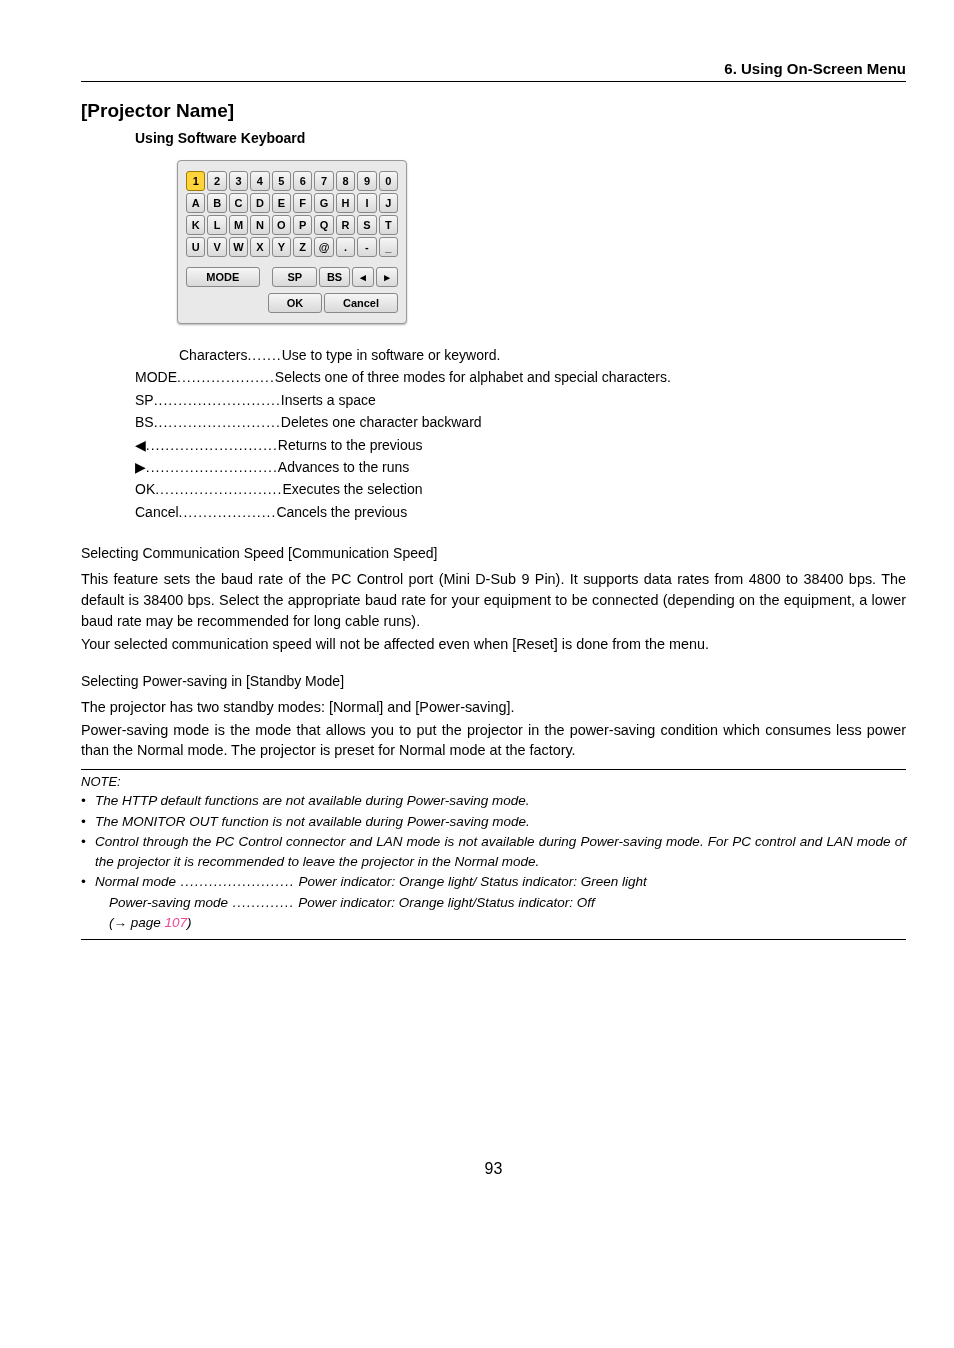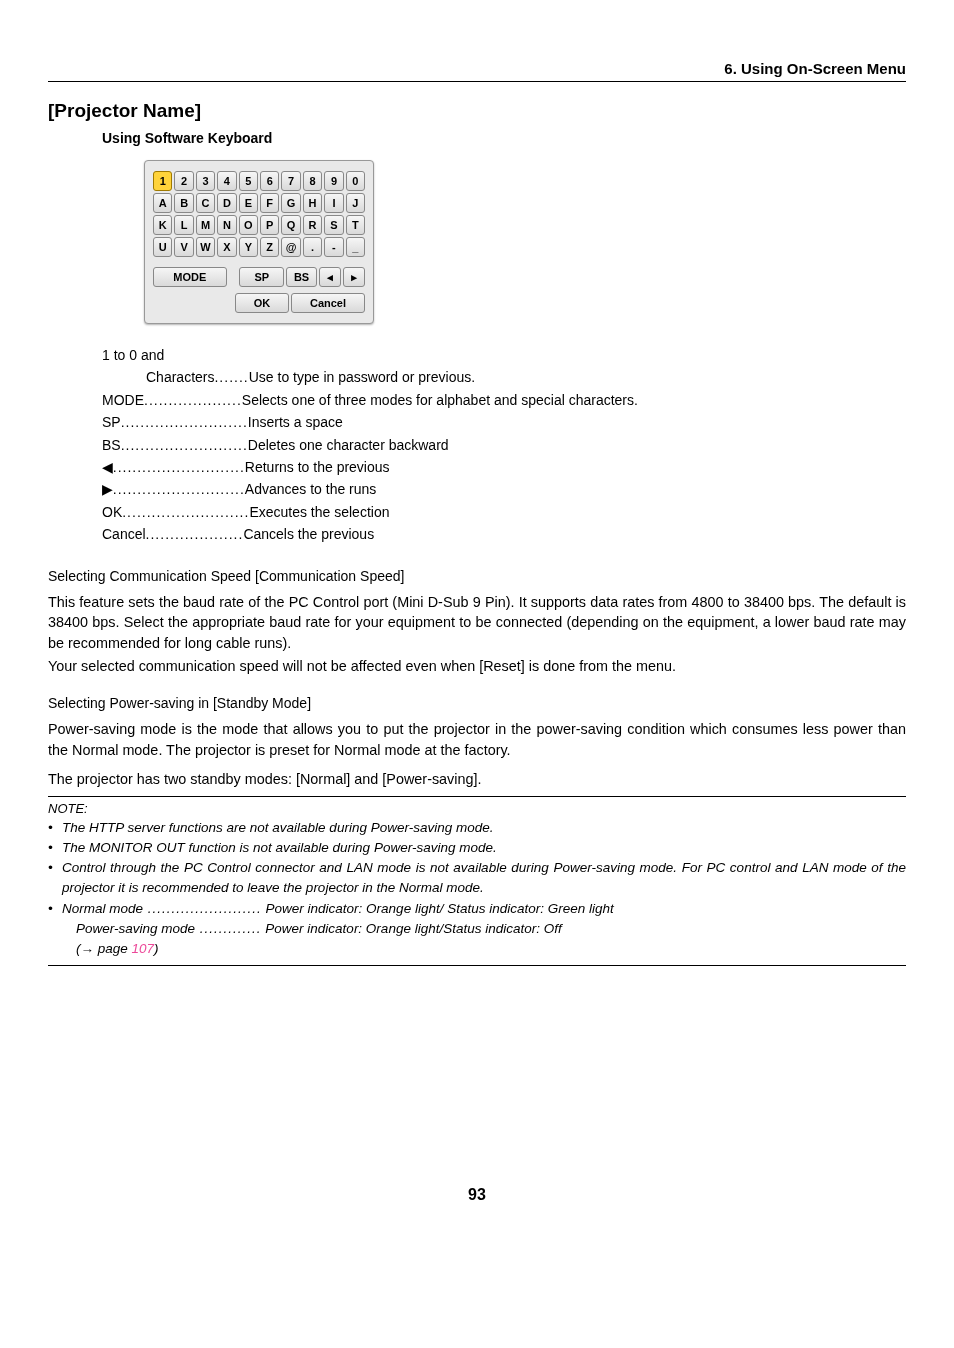--- a/index.html
+++ b/index.html
@@ -1,17 +1,17 @@
 <!DOCTYPE html>
 <html><head>
 <meta charset="utf-8">
 <style>
   * { box-sizing: border-box; margin: 0; padding: 0; }
   html, body { width: 954px; background: #fff; font-family: Arial, Helvetica, sans-serif; color: #000; }
-  .page { padding: 60px 48px 40px 48px; }
+  .page { padding: 60px 48px 40px 48px; margin-left: 33px; }
   .running-head { text-align: right; font-weight: 800; font-size: 15px; margin-bottom: 4px; }
   .running-rule { border: none; border-top: 1px solid #000; margin-bottom: 18px; }
   .h-projector { font-weight: 700; font-size: 19px; margin-bottom: 8px; }
   .body-text { font-size: 14.4px; line-height: 1.45; text-align: justify; margin-bottom: 14px; }
   .body-text.justify-full { text-align: justify; }
   .subhead { font-weight: 700; font-size: 14px; margin-left: 54px; margin-bottom: 14px; }
   .kbd-wrap { margin-left: 96px; margin-bottom: 20px; }
 
   
   .kbd { width: 230px; background: #e9e9e9; border: 1px solid #999; border-radius: 4px; padding: 10px 8px 8px 8px; box-shadow: 0 1px 2px rgba(0,0,0,0.3); }
@@ -37,21 +37,21 @@
 
   .h2 { font-weight: 400; font-size: 14px; margin-bottom: 8px; }
   .note-rule { border: none; border-top: 1px solid #000; margin-top: 6px; margin-bottom: 4px; }
   .note-label { font-style: italic; font-size: 13px; margin-bottom: 2px; }
   .note-list { list-style: none; font-style: italic; font-size: 13.5px; line-height: 1.5; padding-left: 0; }
   .note-list li { display: flex; text-align: justify; }
   .note-list li .bullet { flex: 0 0 14px; }
   .note-list li .txt { flex: 1; }
   .note-list .sub { margin-left: 14px; display: block; }
   .link { color: #ec4899; }
-  .pagenum { text-align: center; font-weight: 700; font-size: 16px; margin-top: 220px; }
+  .pagenum { text-align: center; font-weight: 400; font-size: 16px; margin-top: 220px; }
 
   .tri-down { display: inline-flex; width: 12px; height: 12px; background: #ffd33a; align-items: center; justify-content: center; vertical-align: -1px; }
   .tri-down::after { content: ""; border-left: 4px solid transparent; border-right: 4px solid transparent; border-top: 6px solid #c02020; display: block; }
   .dots-inline { letter-spacing:1px; }
 </style>
 </head>
 <body>
 
 <div class="page">
 
@@ -122,27 +122,24 @@
       </div>
       <div class="krow okrow">
         <div class="spacer"></div>
         <div class="key ok">OK</div>
         <div class="key cancel">Cancel</div>
       </div>
     </div>
   </div>
 
   <div class="defs">
-    <div class="row">
-        <span class="term">1 to 0 and</span>
-      </div>
     <div class="row indent2">
       <span class="term">Characters</span>
       <span class="dots"> .......</span>
-      <span class="desc"> Use to type in password or previous.</span>
+      <span class="desc"> Use to type in software or keyword.</span>
     </div>
     <div class="row">
       <span class="term">MODE</span>
       <span class="dots"> ....................</span>
       <span class="desc"> Selects one of three modes for alphabet and special characters.</span>
     </div>
     <div class="row">
       <span class="term">SP</span>
       <span class="dots"> ..........................</span>
       <span class="desc"> Inserts a space</span>
@@ -172,29 +169,29 @@
       <span class="dots"> ....................</span>
       <span class="desc"> Cancels the previous</span>
     </div>
   </div>
 
   <div class="h2">Selecting Communication Speed [Communication Speed]</div>
   <p class="body-text" style="margin-bottom:2px;">This feature sets the baud rate of the PC Control port (Mini D-Sub 9 Pin). It supports data rates from 4800 to 38400 bps. The default is 38400 bps. Select the appropriate baud rate for your equipment to be connected (depending on the equipment, a lower baud rate may be recommended for long cable runs).</p>
   <p class="body-text" style="margin-bottom:18px;">Your selected communication speed will not be affected even when [Reset] is done from the menu.</p>
 
   <div class="h2">Selecting Power-saving in [Standby Mode]</div>
+  <p class="body-text" style="margin-bottom:2px;">The projector has two standby modes: [Normal] and [Power-saving].</p>
   <p class="body-text" style="margin-bottom:8px;">Power-saving mode is the mode that allows you to put the projector in the power-saving condition which consumes less power than the Normal mode. The projector is preset for Normal mode at the factory.</p>
-  <p class="body-text" style="margin-bottom:2px;">The projector has two standby modes: [Normal] and [Power-saving].</p>
 
   <hr class="note-rule">
   <div class="note-label">NOTE:</div>
   <ul class="note-list">
     <li>
         <span class="bullet">•</span>
-        <span class="txt">The HTTP server functions are not available during Power-saving mode.</span>
+        <span class="txt">The HTTP default functions are not available during Power-saving mode.</span>
       </li>
     <li>
         <span class="bullet">•</span>
         <span class="txt">The MONITOR OUT function is not available during Power-saving mode.</span>
       </li>
     <li>
         <span class="bullet">•</span>
         <span class="txt">Control through the PC Control connector and LAN mode is not available during Power-saving mode. For PC control and LAN mode of the projector it is recommended to leave the projector in the Normal mode.</span>
       </li>
     <li>

